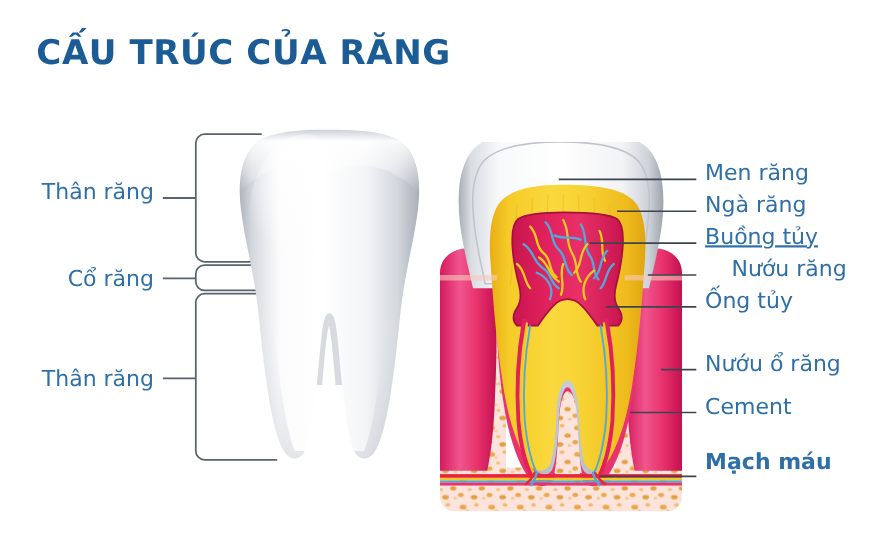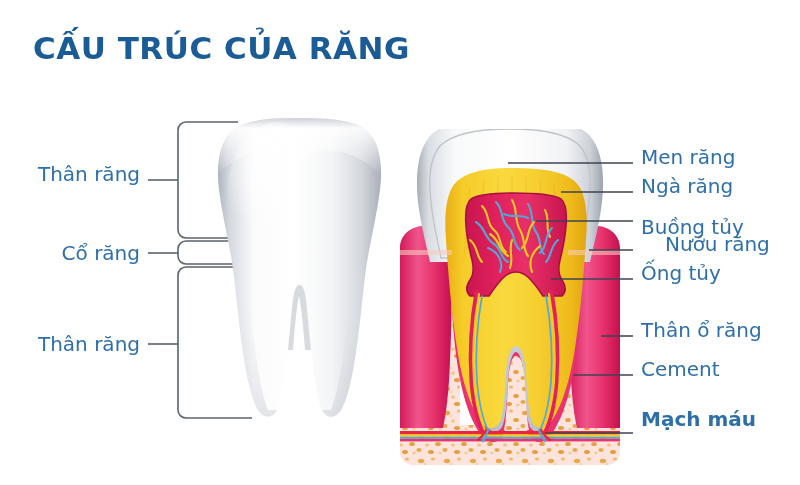--- a/index.html
+++ b/index.html
@@ -327,20 +327,20 @@
       <path d="M545 433 H633"></path>
     </g>
   </svg>
 
   <div class="lbl left" style="left:0;top:164px;width:140px;"><span>Thân răng</span></div>
   <div class="lbl left" style="left:0;top:243px;width:140px;"><span>Cổ răng</span></div>
   <div class="lbl left" style="left:0;top:334px;width:140px;"><span>Thân răng</span></div>
 
   <div class="lbl right" style="left:641px;top:147px;">Men răng</div>
   <div class="lbl right" style="left:641px;top:176px;text-align:right;">Ngà răng</div>
-  <div class="lbl right" style="left:641px;top:217px;">Buồng tủy</div>
+  <div class="lbl right" style="left:641px;top:205px;text-decoration:underline;">Buồng tủy</div>
   <div class="lbl right" style="left:641px;top:234px;margin-left:24px;">Nướu răng</div>
   <div class="lbl right" style="left:641px;top:263px;">Ống tủy</div>
-  <div class="lbl right" style="left:641px;top:320px;">Thân ổ răng</div>
+  <div class="lbl right" style="left:641px;top:320px;">Nướu ổ răng</div>
   <div class="lbl right" style="left:641px;top:359px;">Cement</div>
   <div class="lbl right" style="left:641px;top:409px;font-weight:bold;">Mạch máu</div>
 
 </div>
 
 </body></html>

